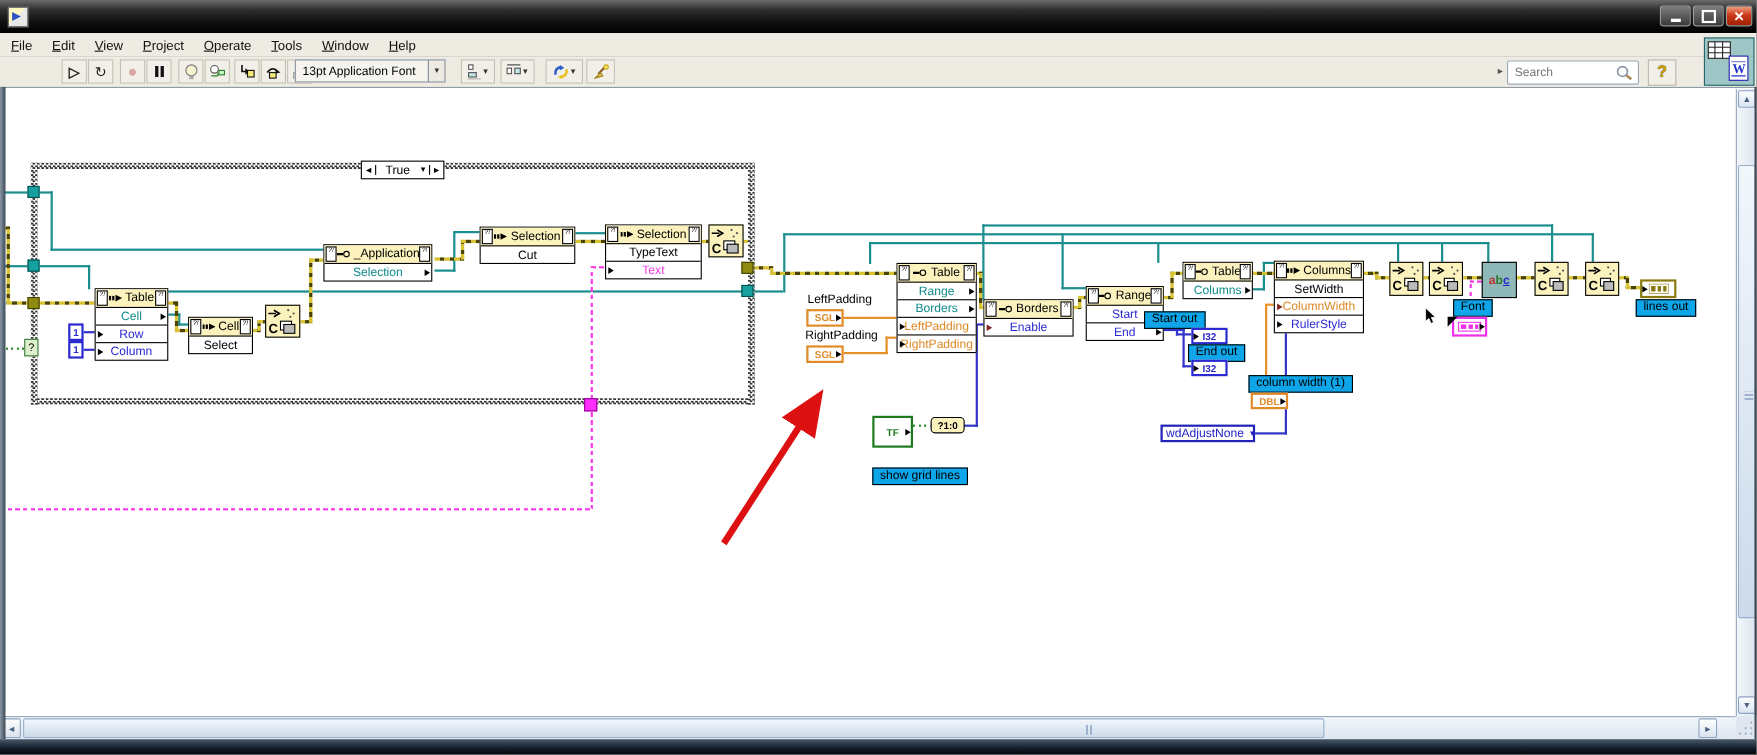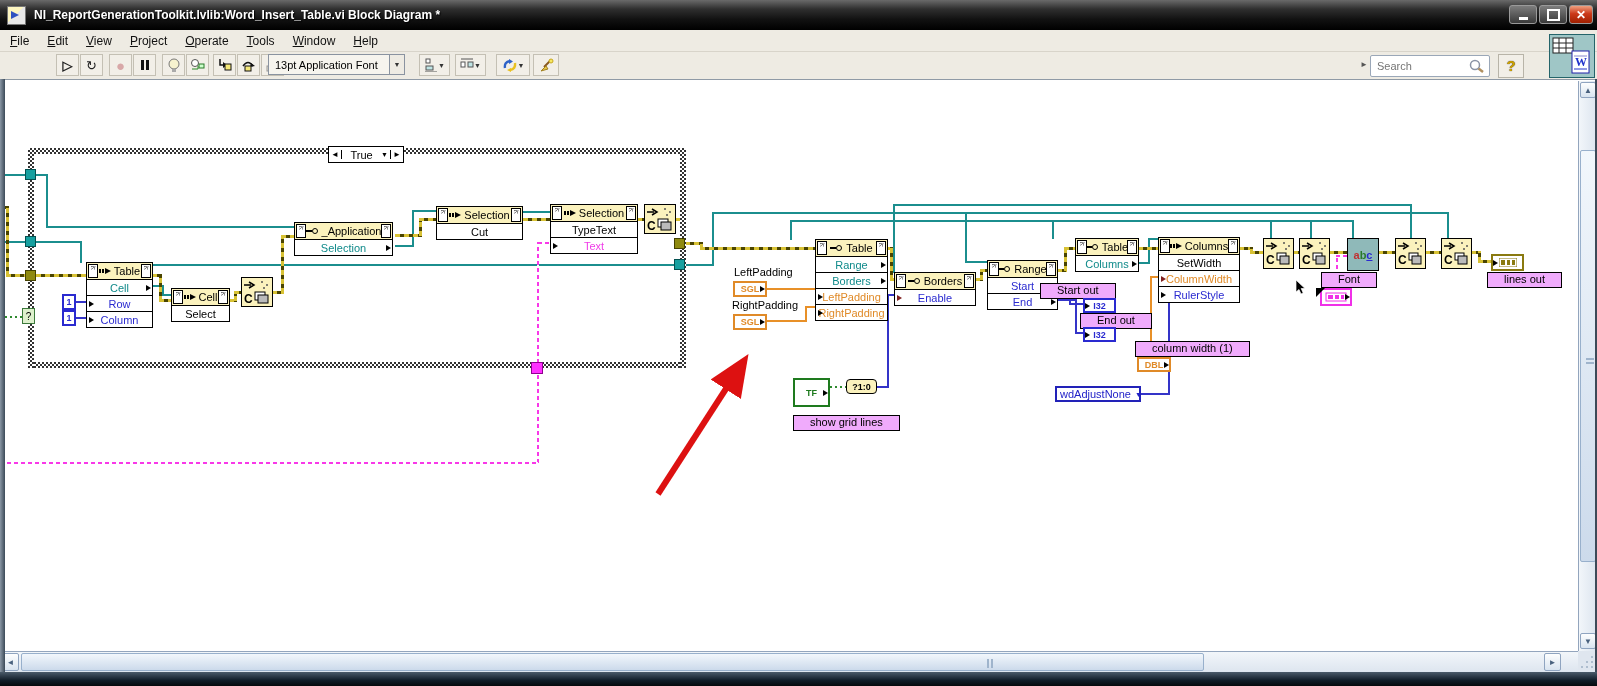--- a/index.html
+++ b/index.html
@@ -71,22 +71,22 @@
     border-left:5px solid #000;border-top:3px solid transparent;border-bottom:3px solid transparent;}
   .aout{position:absolute;right:1px;top:50%;margin-top:-3px;width:0;height:0;
     border-left:5px solid #000;border-top:3px solid transparent;border-bottom:3px solid transparent;}
   .ain.red{border-left-color:#802020;}
   .term{position:absolute;background:#fff;display:flex;align-items:center;justify-content:center;
     font-weight:bold;font-size:9px;box-sizing:border-box;}
   .term .oarr{position:absolute;right:0px;width:0;height:0;border-left:5px solid #000;
     border-top:3px solid transparent;border-bottom:3px solid transparent;}
   .term .iarr{position:absolute;left:0px;width:0;height:0;border-left:5px solid #000;
     border-top:3px solid transparent;border-bottom:3px solid transparent;}
-  .lbl{position:absolute;background:#f0abfc;border:1px solid #000;font-size:11px;line-height:13px;
-    height:14px;padding:0 16px;color:#000;white-space:nowrap;}
+  .lbl{position:absolute;background:#0ea5e9;border:1px solid #000;font-size:11px;line-height:13px;
+    height:14px;padding:0 6px;color:#000;white-space:nowrap;}
   .freelbl{position:absolute;font-size:11px;color:#000;white-space:nowrap;}
   .cicon{position:absolute;width:32px;height:30px;background:#fbf2bd;border:1px solid #000;box-sizing:border-box;}
   
   .sb-track-v{position:absolute;left:1578px;top:81px;width:18px;height:570px;
     background:linear-gradient(90deg,#f2f6fa,#dde5ef);border-left:1px solid #93a5bd;box-sizing:border-box;}
   .sb-track-h{position:absolute;left:0px;top:651px;width:1578px;height:21px;
     background:linear-gradient(#f2f6fa,#dde5ef);border-top:1px solid #93a5bd;box-sizing:border-box;}
   .sb-btn{position:absolute;border:1px solid #8fa4c0;border-radius:2px;
     background:linear-gradient(#fdfefe,#d9e4f0);color:#49617e;font-size:8px;text-align:center;box-sizing:border-box;}
   .sb-thumb{position:absolute;border:1px solid #98b0cc;border-radius:2px;
@@ -97,21 +97,20 @@
     background:repeating-linear-gradient(0deg,#9fb4cc 0 2px,rgba(0,0,0,0) 2px 4px);}
   .frame{position:absolute;z-index:40;}
 </style>
 </head>
 <body>
 
 <div id="win">
 
   <div id="titlebar">
     <div class="appicon"></div>
-    <div class="ttl">NI_ReportGenerationToolkit.lvlib:Word_Insert_Table.vi Block Diagram *</div>
     <div style="position:absolute;right:4px;top:5px;display:flex;">
       <div class="winbtn">
           <div class="glyph-min"></div>
         </div>
       <div class="winbtn">
           <div class="glyph-max"></div>
         </div>
       <div class="winbtn close">
           <div class="glyph-x">✕</div>
         </div>
@@ -606,21 +605,21 @@
     <div class="nrow co">
         <i class="ain red"></i>
         <span>ColumnWidth</span>
       </div>
     <div class="nrow cb">
         <i class="ain"></i>
         <span>RulerStyle</span>
       </div>
   </div>
 
-  <div class="lbl" style="left:793px;top:371px;margin-top:44px;">show grid lines</div>
+  <div class="lbl" style="left:793px;top:381px;margin-top:44px;">show grid lines</div>
   <div class="term" style="left:793px;top:378px;width:37px;height:29px;border:2px solid #1e7a1e;color:#1e7a1e;">
       <span>TF</span>
       <i class="oarr"></i>
     </div>
   <div class="term" style="left:846px;top:379px;width:31px;height:15px;border:1px solid #000;background:#fbf2bd;border-radius:4px;color:#000;">
       <span>?1:0</span>
     </div>
 
   <div class="lbl" style="left:1040px;top:283px;">Start out</div>
   <div class="term" style="left:1083px;top:298px;width:33px;height:15px;border:2px solid #2a2ad0;color:#2a2ad0;">

